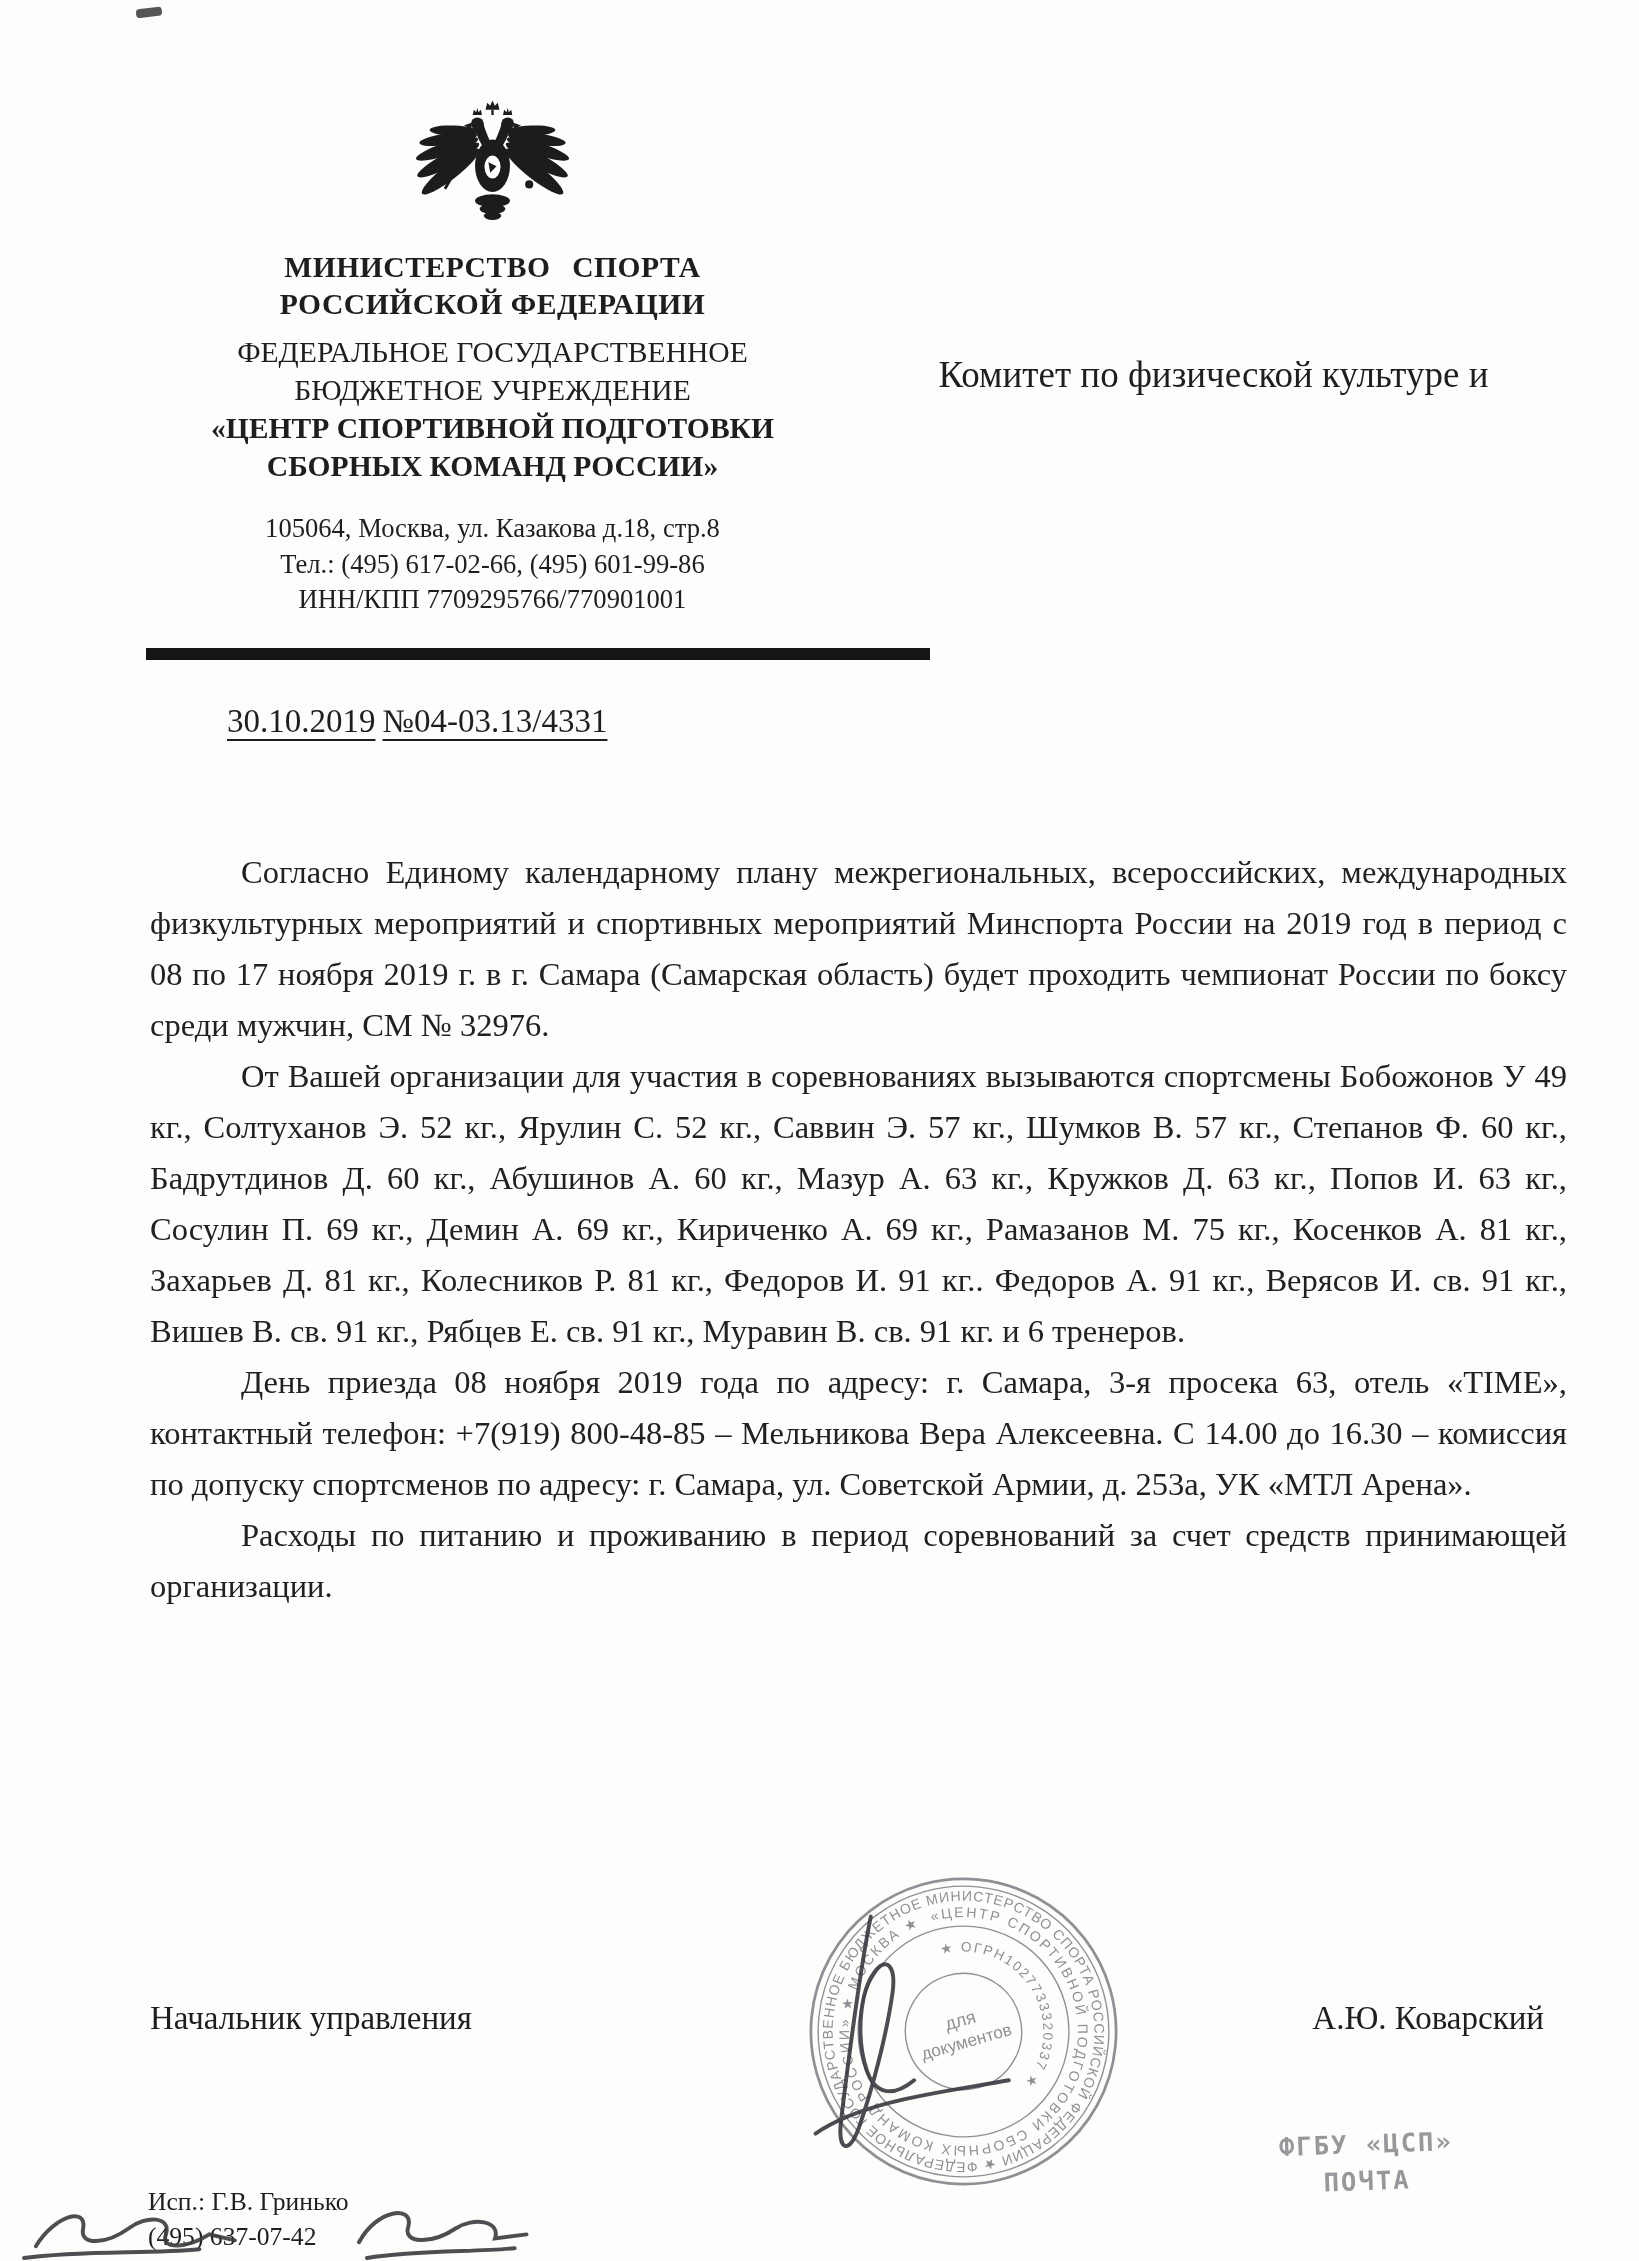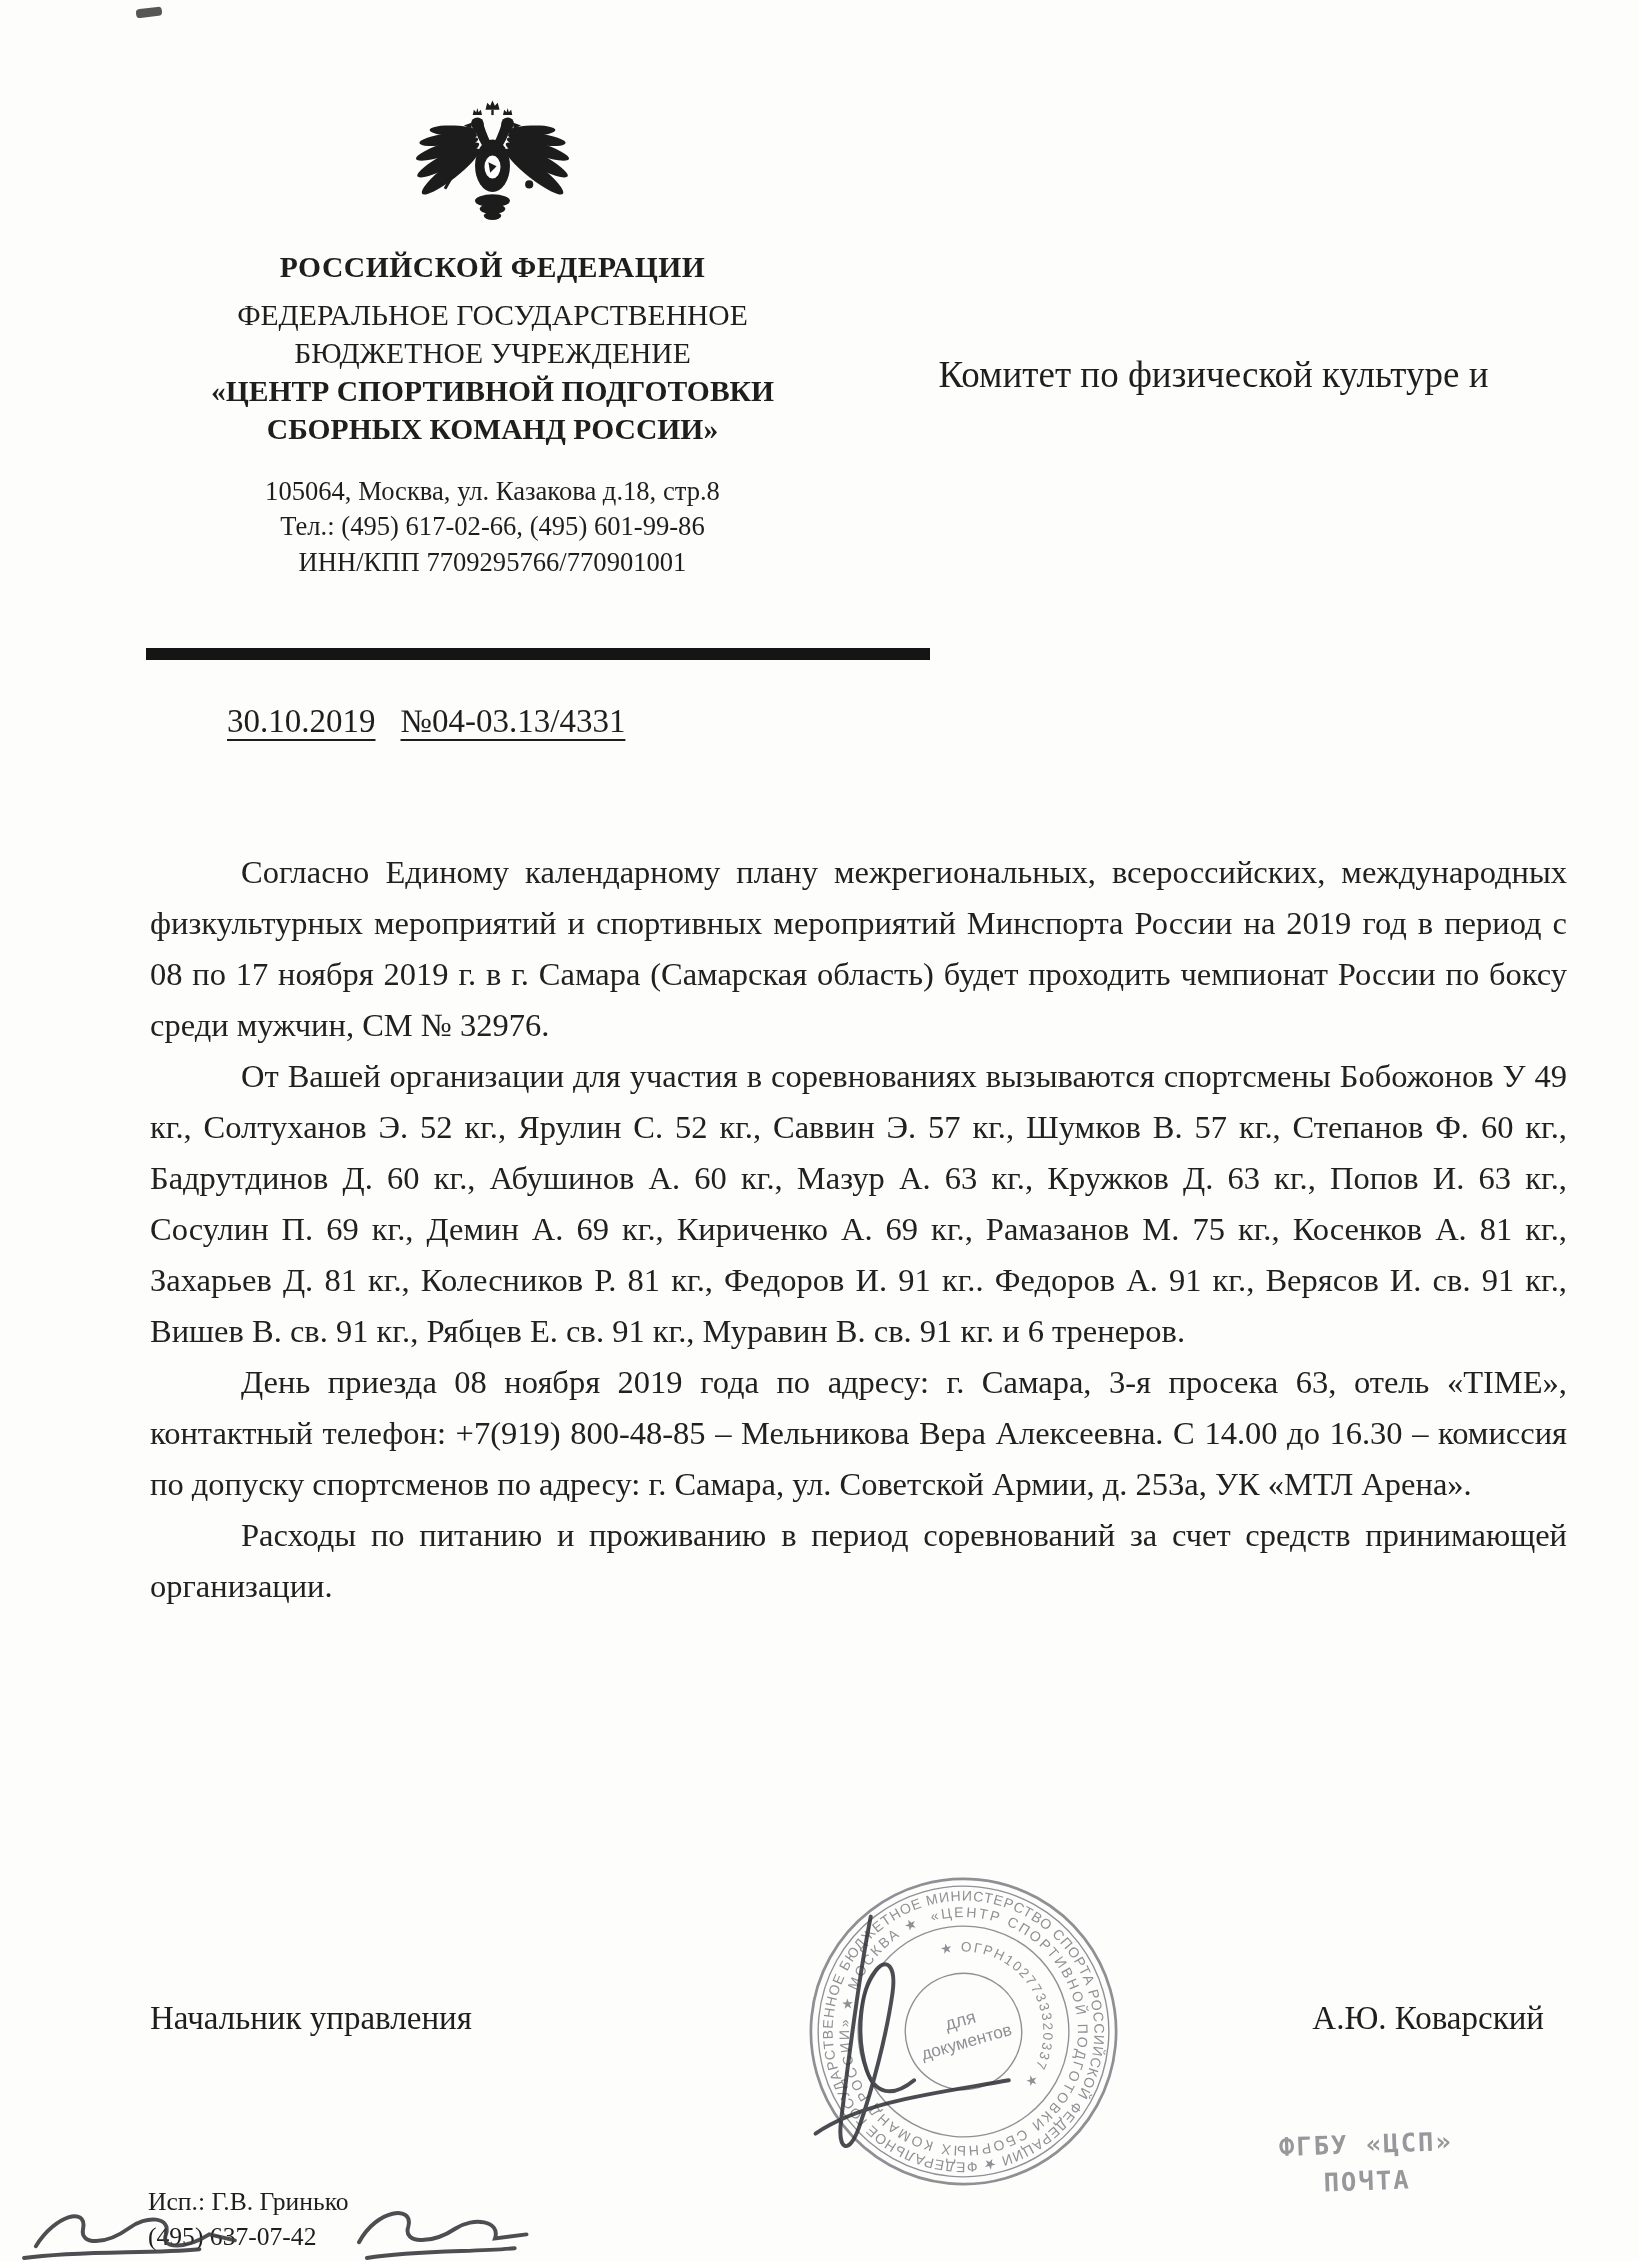--- a/index.html
+++ b/index.html
@@ -47,21 +47,21 @@
     position: absolute; left: 146px; top: 648px;
     width: 784px; height: 11.8px; background: #151515;
   }
   
   .ref { position: absolute; left: 227px; top: 703px; font-size: 33px; }
   .ref .u {
     text-decoration: underline;
     text-underline-offset: 6.9px;
     text-decoration-thickness: 2px;
   }
-  .ref .num { margin-left: 25px; }
+  .ref .num { margin-left: 7px; }
   
   .body-text {
     position: absolute; left: 150px; top: 847px; width: 1417px;
     font-size: 32.5px; line-height: 1.57; text-align: justify;
     color: #212121;
   }
   .body-text p { margin: 0; text-indent: 91px; }
   
   .sig-row {
     position: absolute; left: 150px; right: 95px; top: 2000px;
@@ -123,20 +123,21 @@
         <path d="M138,22 l24,0 l-3,-12 l-5,5 l-4,-9 l-4,9 l-5,-5 z"></path>
         <rect x="148" y="22" width="4" height="9"></rect>
         <circle cx="213" cy="150" r="7"></circle>
         <rect x="76" y="120" width="5" height="40" transform="rotate(30 78 140)"></rect>
       </g>
       <ellipse cx="150" cy="120" rx="15" ry="21" fill="#ffffff" stroke="#1c1c1c" stroke-width="2.5"></ellipse>
       <path d="M143,112 l14,7 l-11,11 z" fill="#1c1c1c"></path>
     </svg>
 
     <div class="ministry">
+      <span class="wide">МИНИСТЕРСТВО СПОРТА</span>
       <span class="norm">РОССИЙСКОЙ ФЕДЕРАЦИИ</span>
     </div>
 
     <div class="org">
       <span class="line">ФЕДЕРАЛЬНОЕ ГОСУДАРСТВЕННОЕ</span>
       <span class="line">БЮДЖЕТНОЕ УЧРЕЖДЕНИЕ</span>
       <span class="line bold">«ЦЕНТР СПОРТИВНОЙ ПОДГОТОВКИ</span>
       <span class="line bold">СБОРНЫХ КОМАНД РОССИИ»</span>
     </div>
 

